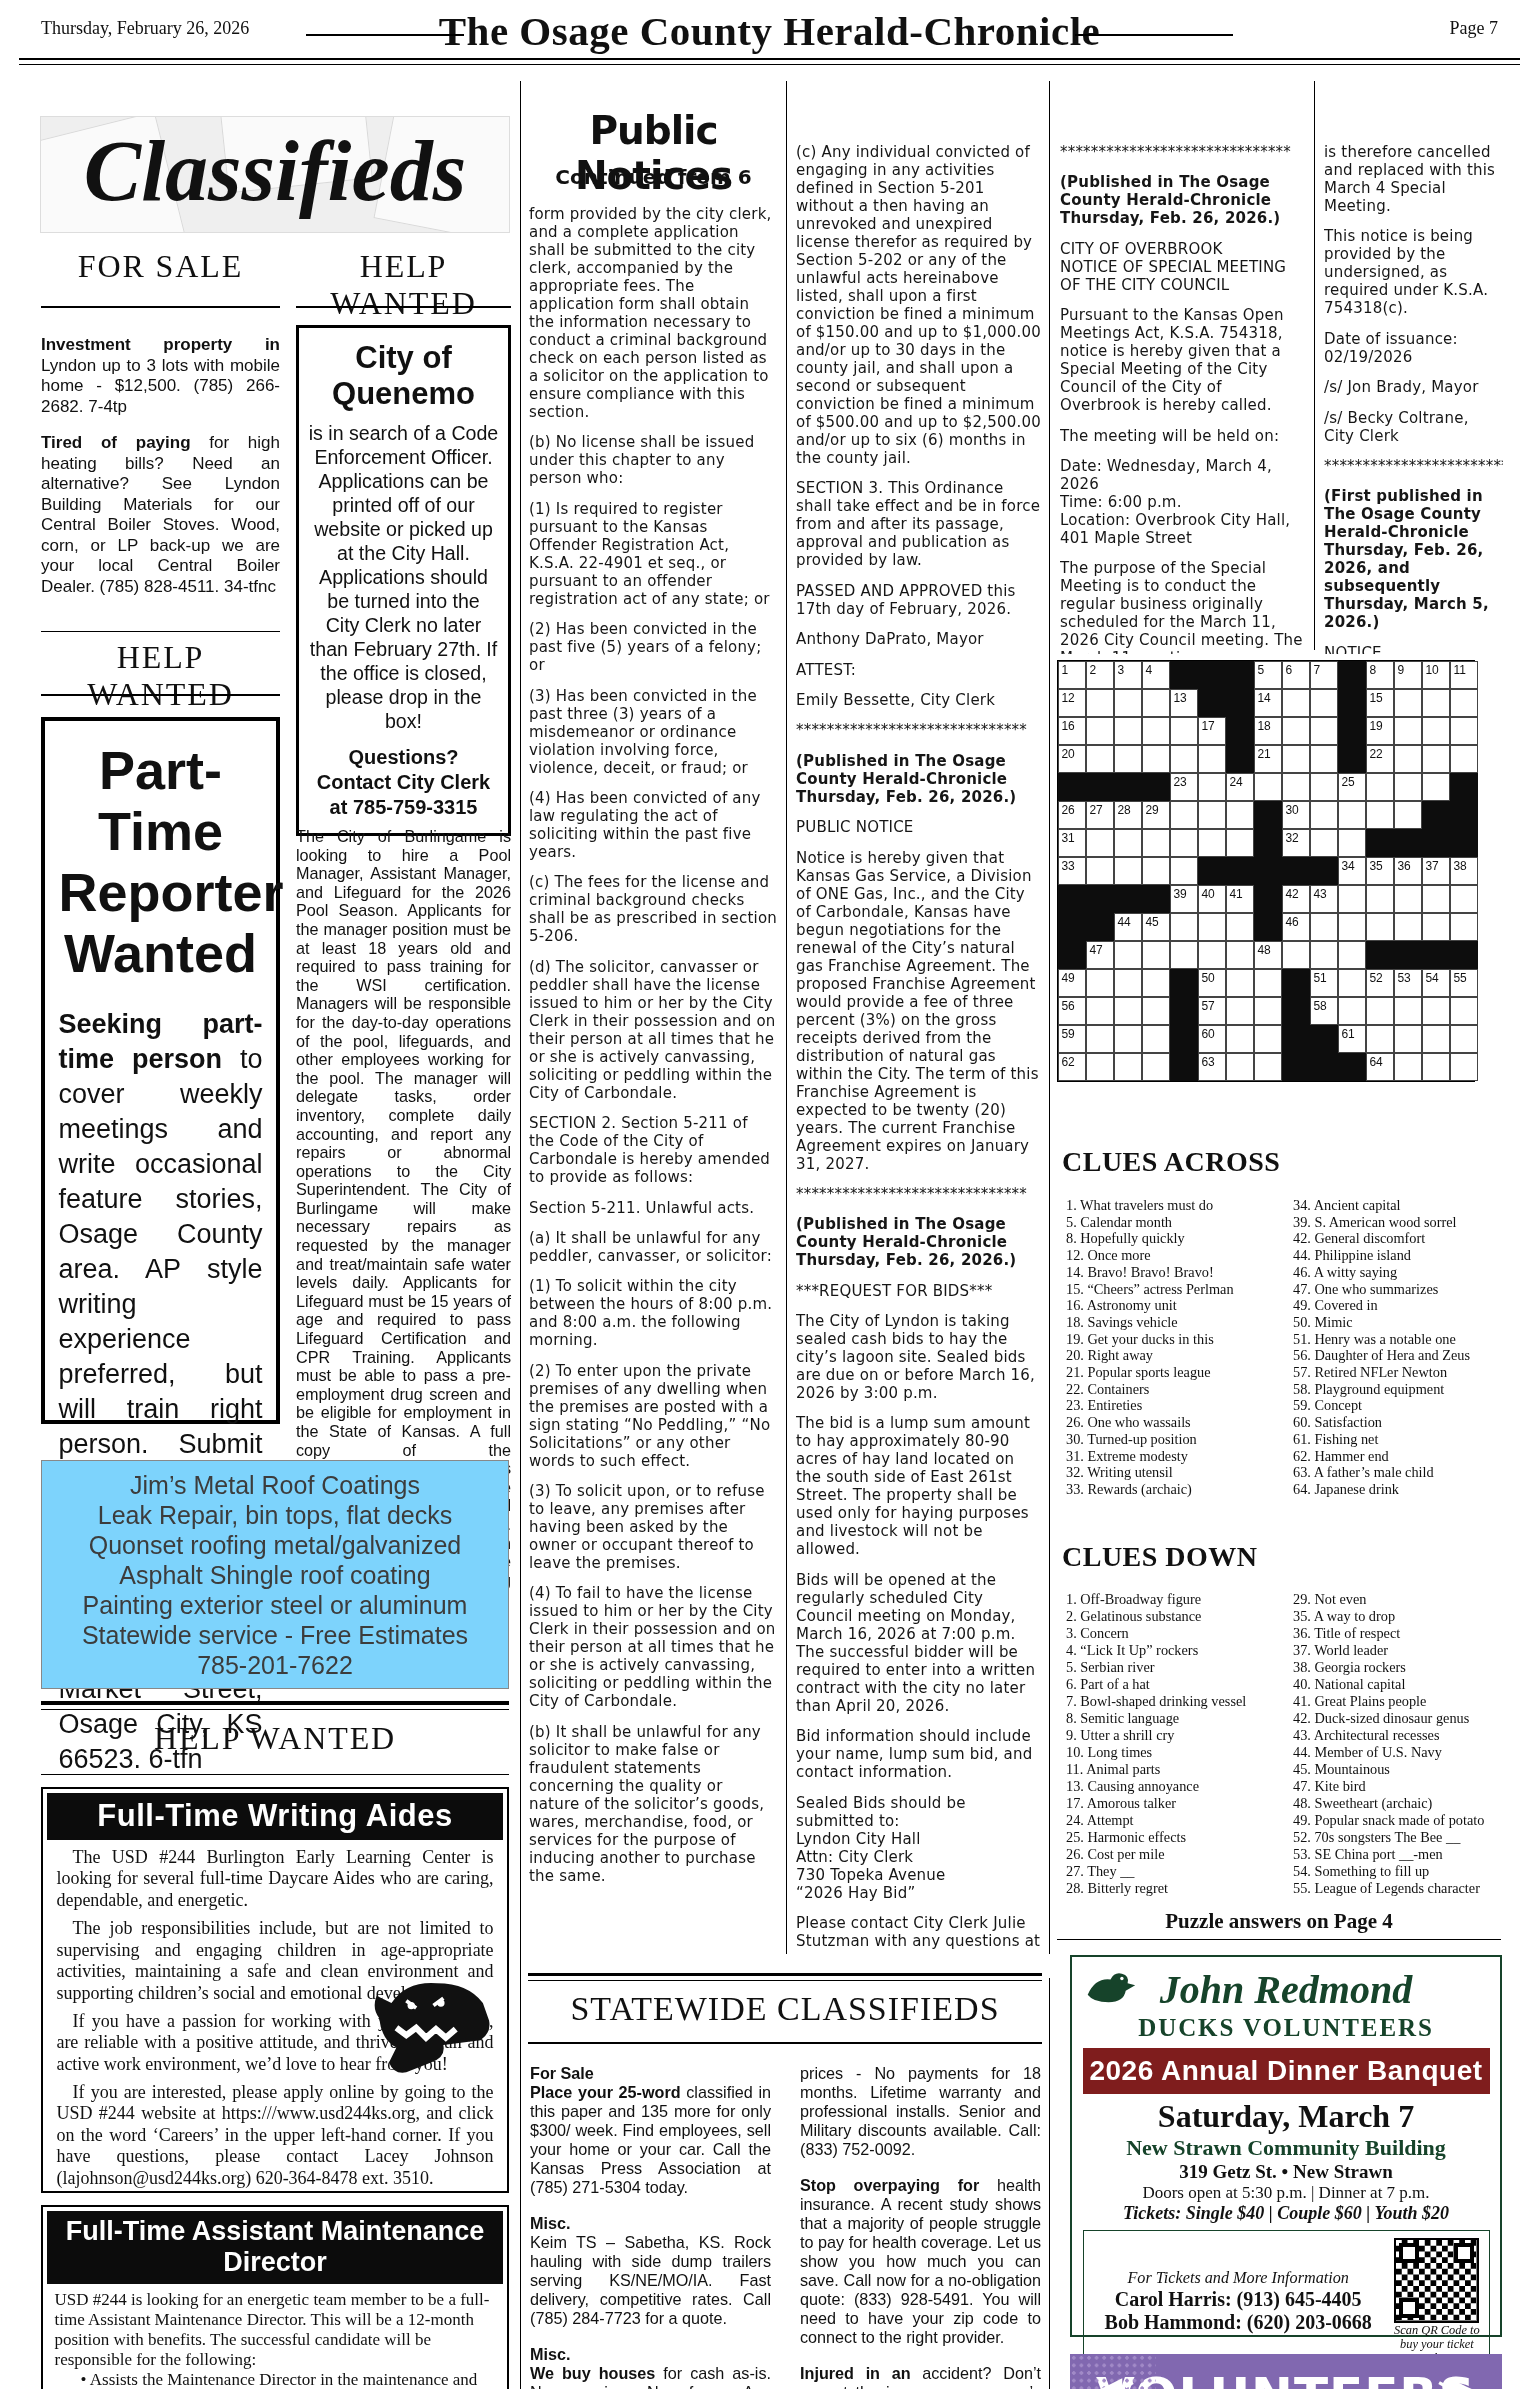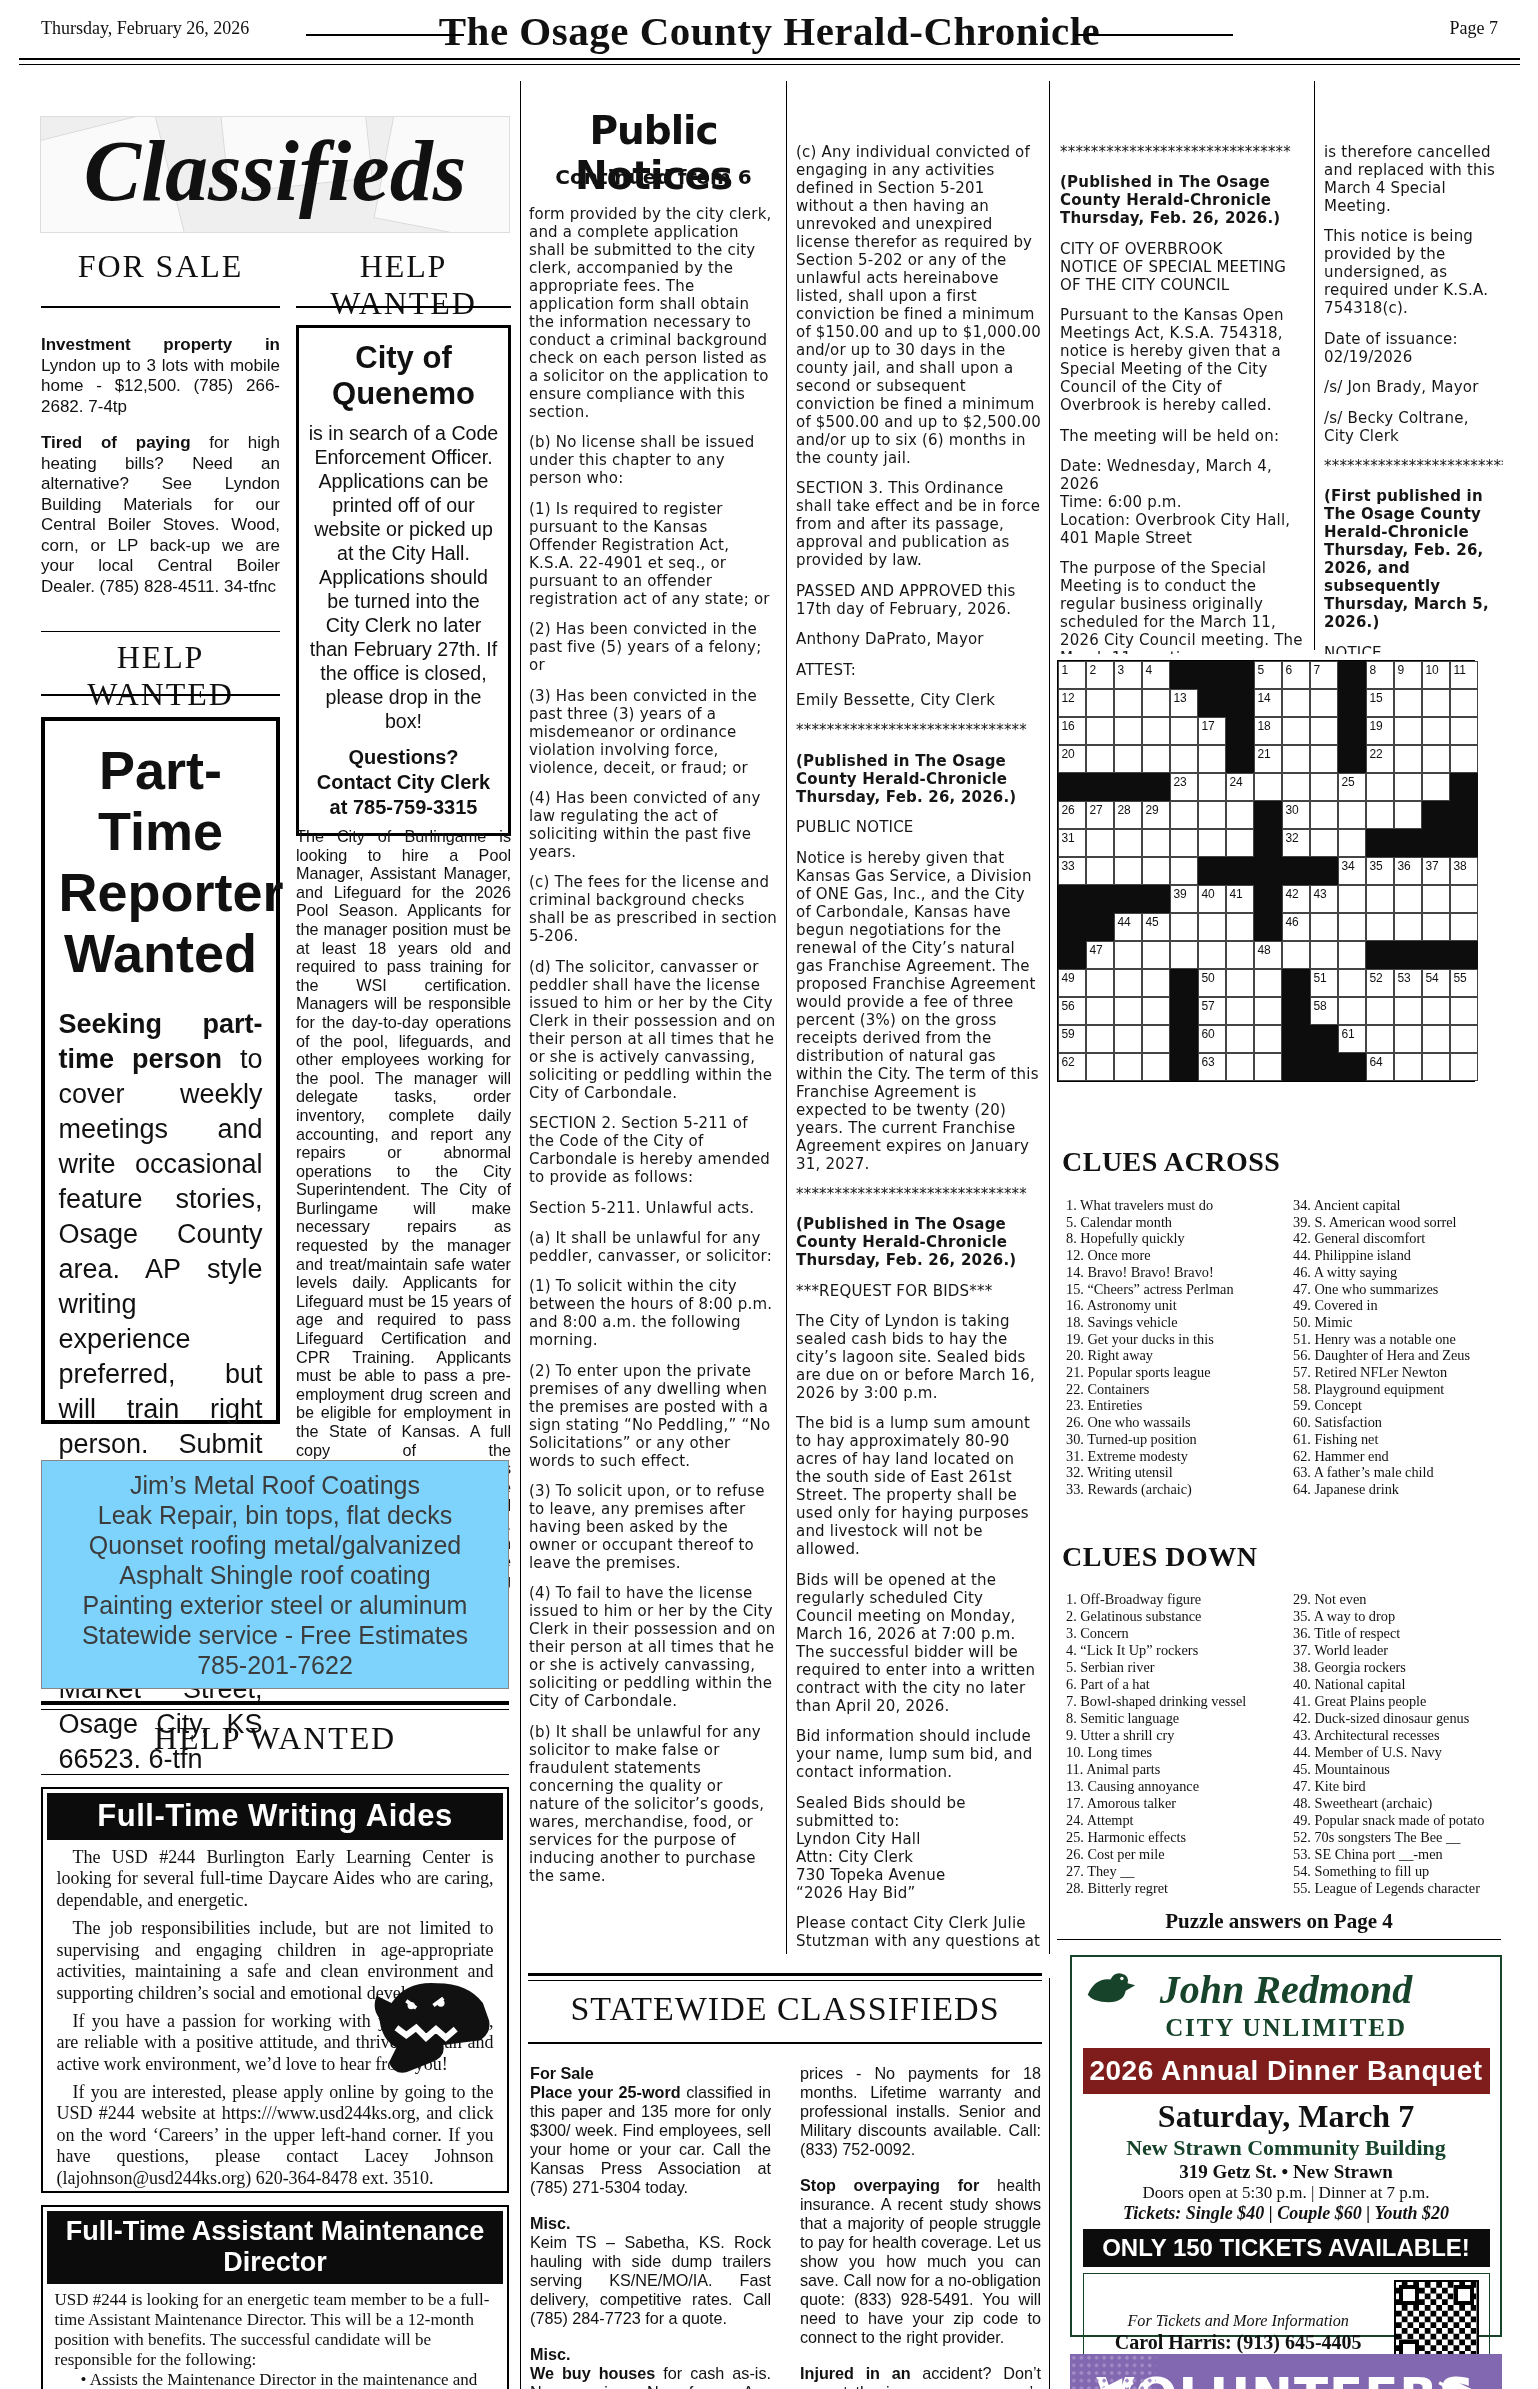--- a/index.html
+++ b/index.html
@@ -714,28 +714,27 @@
       <div class="para"><b>Stop overpaying for</b> health insurance. A recent study shows that a majority of people struggle to pay for health coverage. Let us show you how much you can save. Call now for a no-obligation quote: (833) 928-5491. You will need to have your zip code to connect to the right provider.</div>
       <div class="para"><b>Injured in an</b> accident? Don’t accept the insurance company’s first offer. Many injured parties are entitled to cash settlements in the $10,000’s. Get a free evaluation to see what your case is really worth. 100% free evaluation. Call now: (833) 770-0339.</div>
     </div>
 
   <div class="abs ducks" style="left:1070px;top:1955px;width:432px;height:382px;">
     <svg style="position:absolute;left:9.6px;top:8.6px;width:57px;height:43px;" viewBox="0 0 60 45">
       <path d="M6 30 Q14 12 30 14 Q34 6 42 8 Q50 10 48 18 L56 20 L46 26 Q44 38 28 38 Q12 38 6 30 Z" fill="#16432a"></path>
       <circle cx="42" cy="13" r="1.8" fill="#fff"></circle>
     </svg>
     <div class="jr-script" style="text-align:center;">John Redmond</div>
-    <div class="du-word" style="text-align:center;margin-top:1px;">CITY UNLIMITED</div>
+    <div class="du-word" style="text-align:center;margin-top:1px;">DUCKS VOLUNTEERS</div>
     <div class="du-banner" style="margin-top:6.7px;">2026 Annual Dinner Banquet</div>
     <div class="du-date" style="margin-top:4.8px;">Saturday, March 7</div>
     <div class="du-venue">New Strawn Community Building</div>
     <div class="du-addr">319 Getz St. • New Strawn</div>
     <div class="du-doors">Doors open at 5:30 p.m. | Dinner at 7 p.m.</div>
     <div class="du-tickets">Tickets: Single $40 | Couple $60 | Youth $20</div>
-    <div class="du-only" style="margin-top:4.8px;">ONLY 150 TICKETS AVAILABLE!</div>
     <div class="du-info" style="margin-top:5.7px;display:flex;gap:9.6px;align-items:center;">
       <div style="flex:1;">
         <div class="du-info-t">For Tickets and More Information</div>
         <div class="du-contact">Carol Harris: (913) 645-4405</div>
         <div class="du-contact">Bob Hammond: (620) 203-0668</div>
       </div>
       <div style="width:86px;">
         <div class="qr">
           <span class="eye" style="left:2.9px;top:2.9px;"></span>
           <span class="eye" style="right:2.9px;top:2.9px;"></span>

